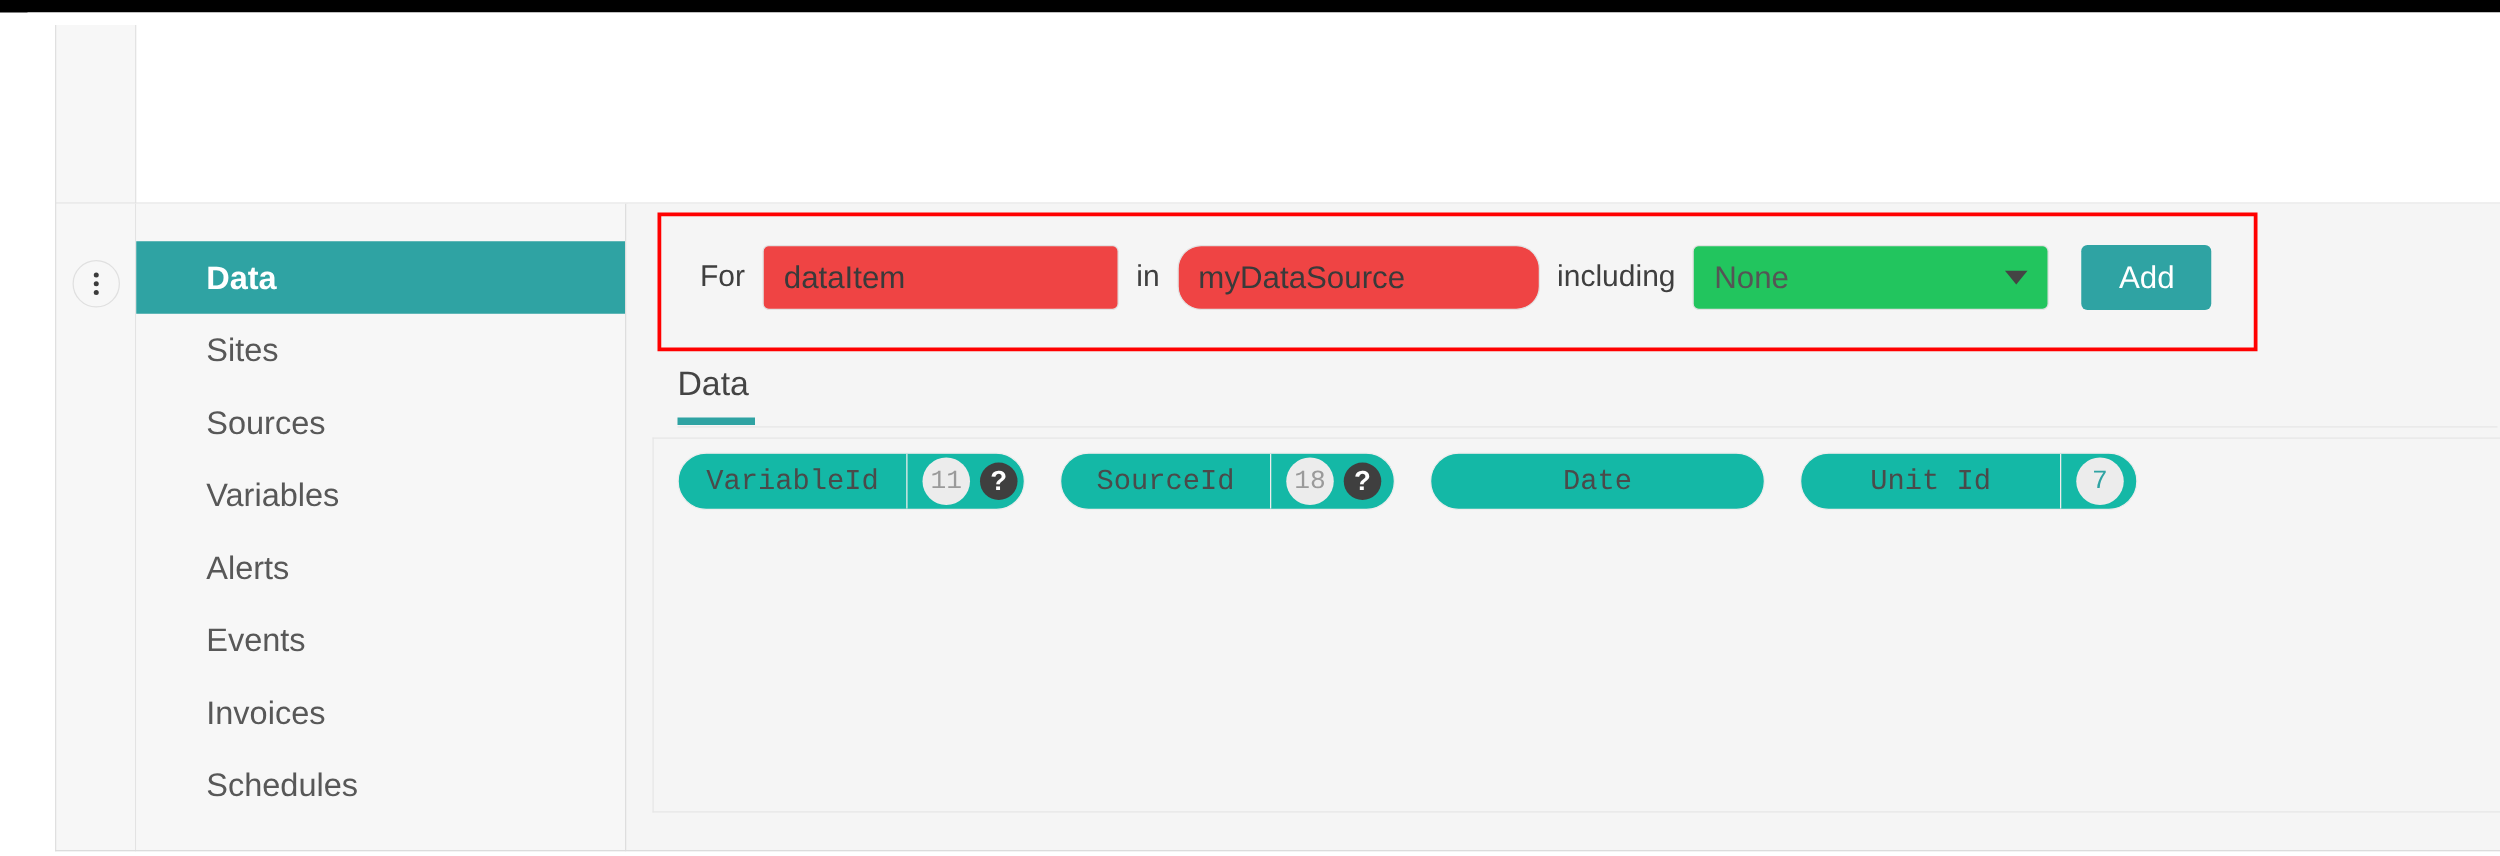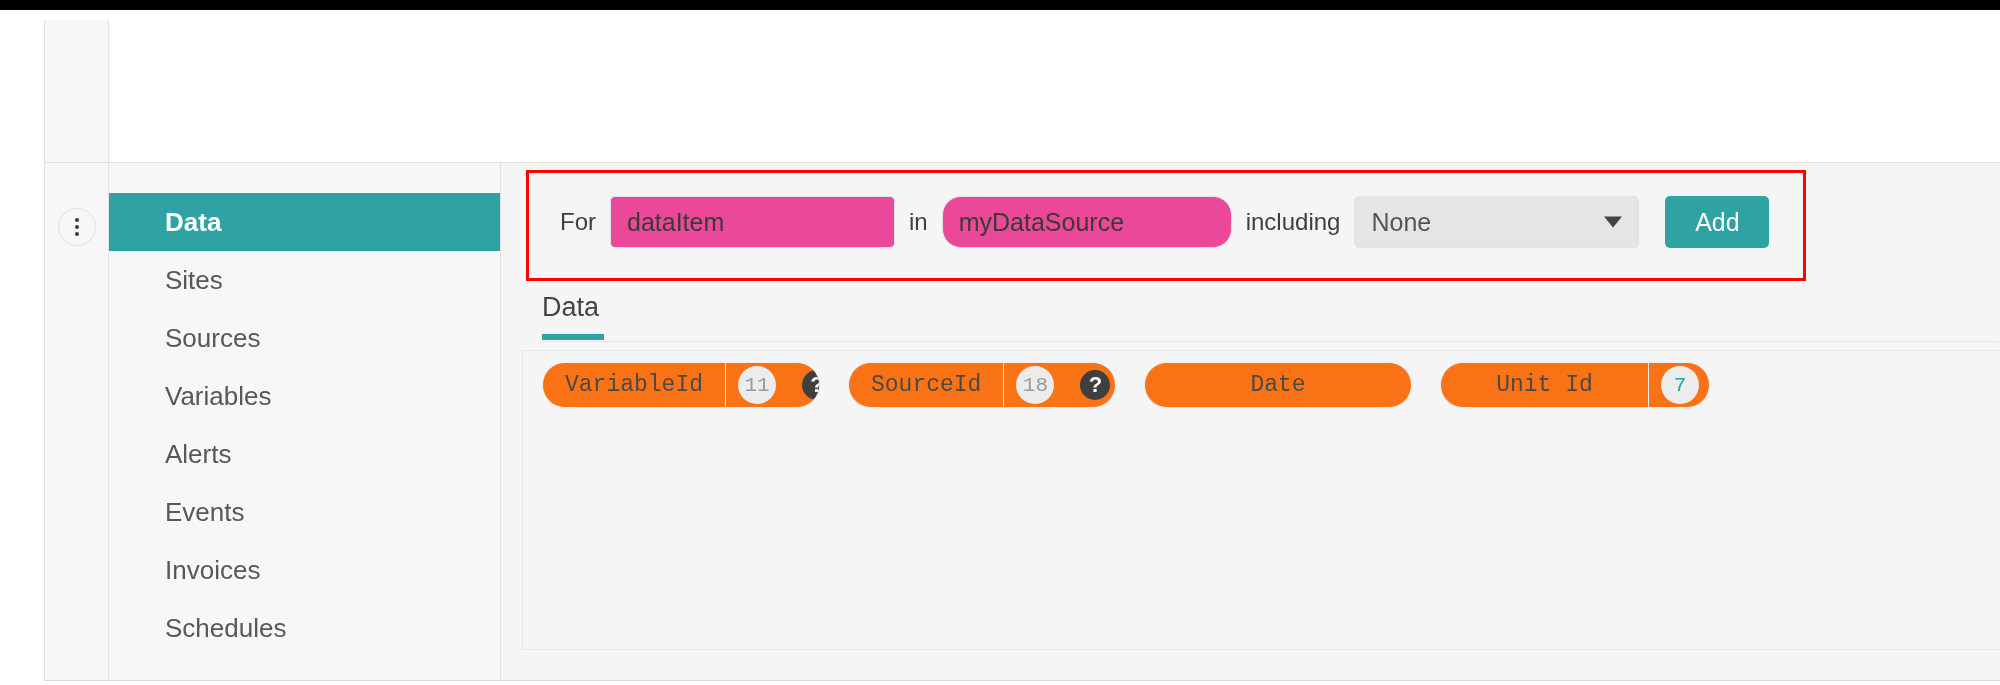--- a/index.html
+++ b/index.html
@@ -94,32 +94,32 @@
   
   .qbar {
     position: absolute; left: 524px; top: 186px;
     display: flex; align-items: center;
   }
   .qlabel {
     font-size: 24px; color: #3f3f3f; padding: 0 14px;
     font-family: "Liberation Sans", sans-serif;
   }
   .qinput {
-    height: 52px; background: #ec4899;
+    height: 52px; background: #ef4444;
     border: 1px solid #e2e2e2; border-radius: 5px;
     font-size: 25px; color: #3a3a3a;
     padding: 0 16px; display: flex; align-items: center;
     font-family: "Liberation Sans", sans-serif;
   }
   .qinput.w-item { width: 285px; }
   .qinput.w-src  { width: 290px; border-radius: 19px; }
 
   .qselect {
     position: relative;
-    width: 285px; height: 52px; background: #e5e5e5;
+    width: 285px; height: 52px; background: #22c55e;
     border: 1px solid #e2e2e2; border-radius: 5px;
     font-size: 25px; color: #555555;
     padding: 0 16px; display: flex; align-items: center;
     font-family: "Liberation Sans", sans-serif;
   }
   .caret {
     position: absolute; right: 16px; top: 50%; transform: translateY(-50%);
     width: 0; height: 0;
     border-left: 9px solid transparent; border-right: 9px solid transparent;
     border-top: 11px solid #444444;
@@ -165,34 +165,34 @@
     border: 1px solid #e6e6e6; border-right: none;
     background: #f5f5f5;
   }
 
   
   .pills {
     position: absolute; left: 520px; top: 352px;
     display: flex; align-items: center; gap: 28px;
   }
   .pill {
-    height: 46px; background: #f97316;
+    height: 46px; background: #14b8a6;
     border: 1px solid #ededed; border-radius: 26px;
     display: flex; align-items: center;
     overflow: hidden;
     font-family: "Liberation Mono", monospace;
   }
   .pill-label {
     flex: 1; text-align: center;
     font-size: 23px; color: #4a4a4a;
     padding: 0 22px; white-space: nowrap;
     font-family: "Liberation Mono", monospace;
   }
   .pill-tail {
-    display: flex; align-items: center; gap: 26px;
+    display: flex; align-items: center; gap: 8px;
     border-left: 1px solid #ededed;
     height: 100%; padding: 0 10px 0 12px;
   }
   .count-badge {
     width: 38px; height: 38px; border-radius: 50%;
     background: #ececec; color: #9a9a9a;
     display: flex; align-items: center; justify-content: center;
     font-size: 21px;
     font-family: "Liberation Mono", monospace;
   }

